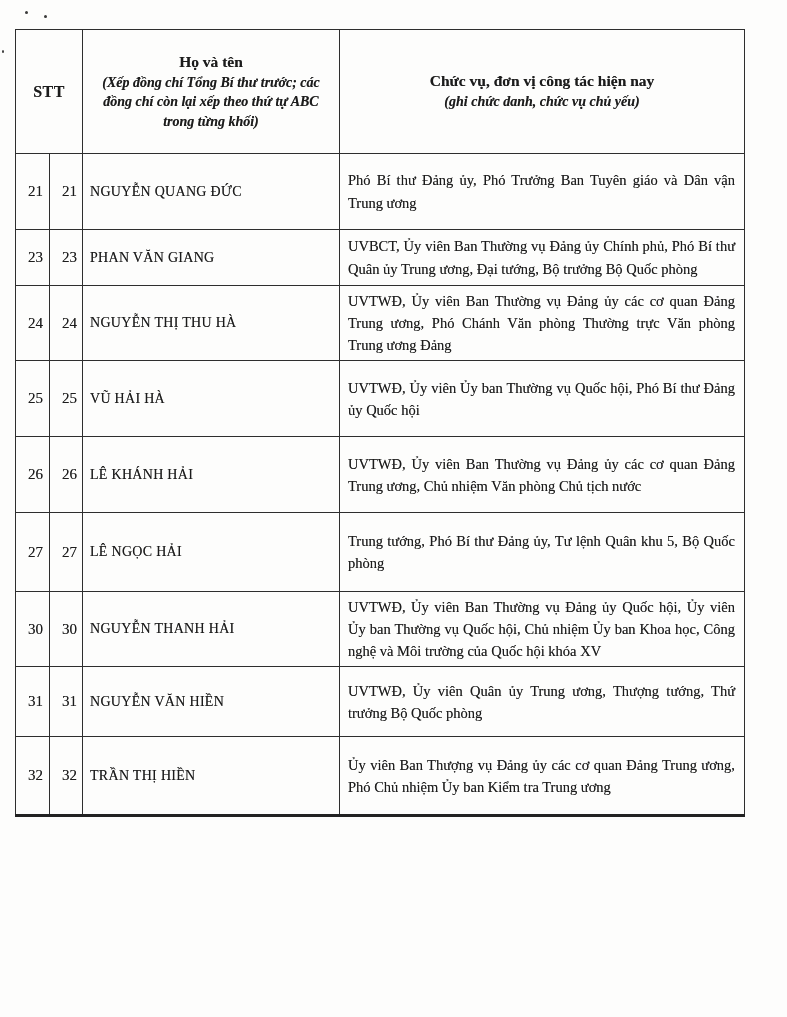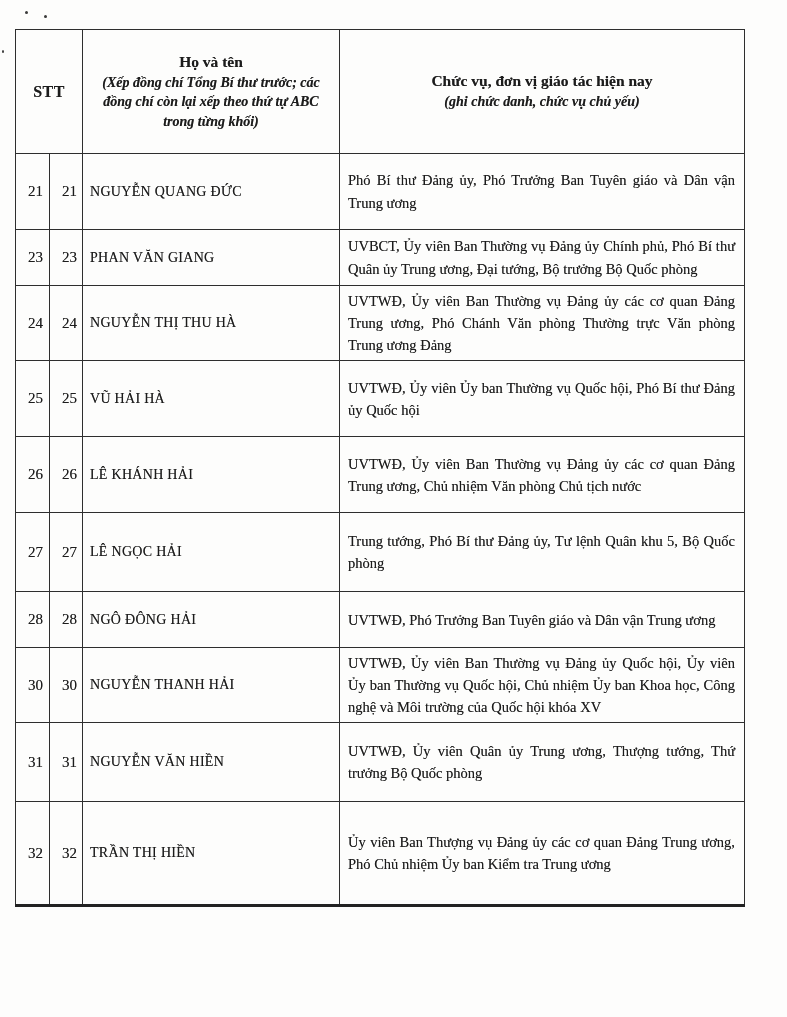--- a/index.html
+++ b/index.html
@@ -80,21 +80,21 @@
     <thead>
       <tr>
         <th class="h-stt" colspan="2">
           <span>STT</span>
         </th>
         <th>
           <div class="h-title">Họ và tên</div>
           <div class="h-note">(Xếp đồng chí Tổng Bí thư trước; các đồng chí còn lại xếp theo thứ tự ABC trong từng khối)</div>
         </th>
         <th>
-          <div class="h-title">Chức vụ, đơn vị giáo tác hiện nay</div>
+          <div class="h-title">Chức vụ, đơn vị công tác hiện nay</div>
           <div class="h-note">(ghi chức danh, chức vụ chủ yếu)</div>
         </th>
       </tr>
     </thead>
     <tbody>
         <tr>
     <td class="no">21</td>
     <td class="no">21</td>
     <td class="nm">NGUYỄN QUANG ĐỨC</td>
     <td class="ps">Phó Bí thư Đảng ủy, Phó Trưởng Ban Tuyên giáo và Dân vận Trung ương</td>
@@ -123,26 +123,20 @@
     <td class="nm">LÊ KHÁNH HẢI</td>
     <td class="ps">UVTWĐ, Ủy viên Ban Thường vụ Đảng ủy các cơ quan Đảng Trung ương, Chủ nhiệm Văn phòng Chủ tịch nước</td>
   </tr>
         <tr>
     <td class="no">27</td>
     <td class="no">27</td>
     <td class="nm">LÊ NGỌC HẢI</td>
     <td class="ps">Trung tướng, Phó Bí thư Đảng ủy, Tư lệnh Quân khu 5, Bộ Quốc phòng</td>
   </tr>
         <tr>
-    <td class="no">28</td>
-    <td class="no">28</td>
-    <td class="nm">NGÔ ĐÔNG HẢI</td>
-    <td class="ps">UVTWĐ, Phó Trưởng Ban Tuyên giáo và Dân vận Trung ương</td>
-  </tr>
-        <tr>
     <td class="no">30</td>
     <td class="no">30</td>
     <td class="nm">NGUYỄN THANH HẢI</td>
     <td class="ps">UVTWĐ, Ủy viên Ban Thường vụ Đảng ủy Quốc hội, Ủy viên Ủy ban Thường vụ Quốc hội, Chủ nhiệm Ủy ban Khoa học, Công nghệ và Môi trường của Quốc hội khóa XV</td>
   </tr>
         <tr>
     <td class="no">31</td>
     <td class="no">31</td>
     <td class="nm">NGUYỄN VĂN HIỀN</td>
     <td class="ps">UVTWĐ, Ủy viên Quân ủy Trung ương, Thượng tướng, Thứ trưởng Bộ Quốc phòng</td>

